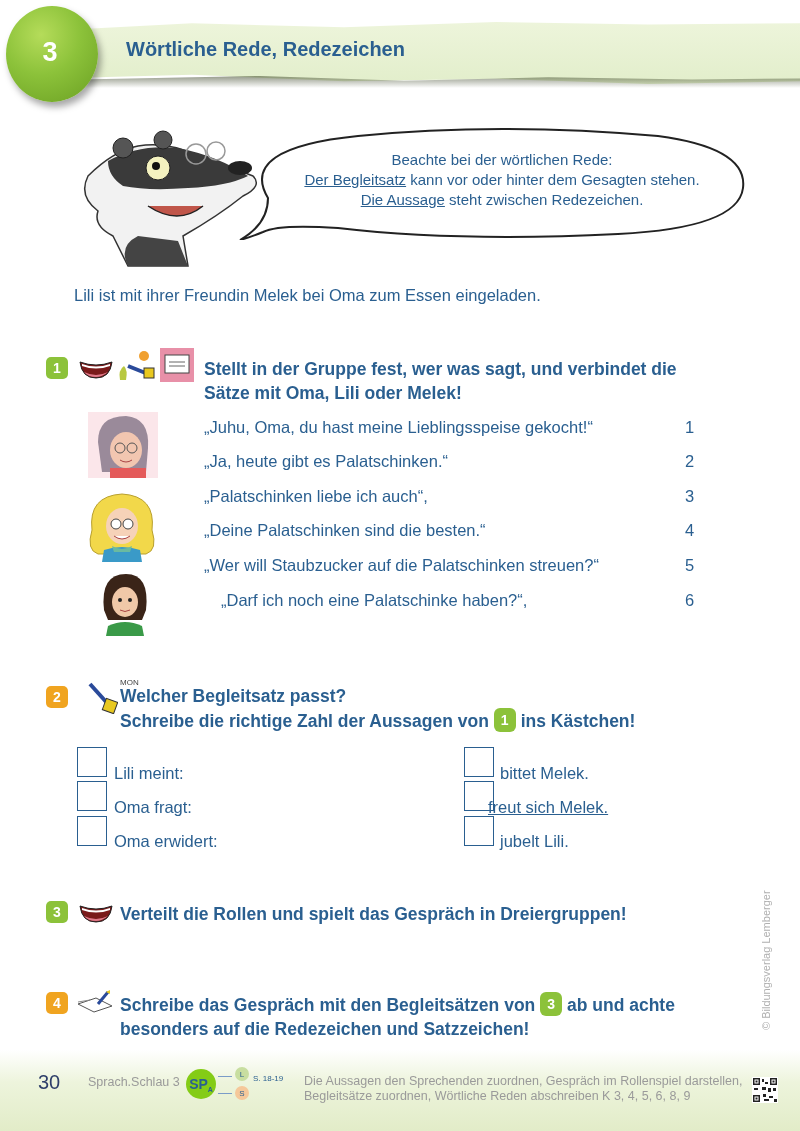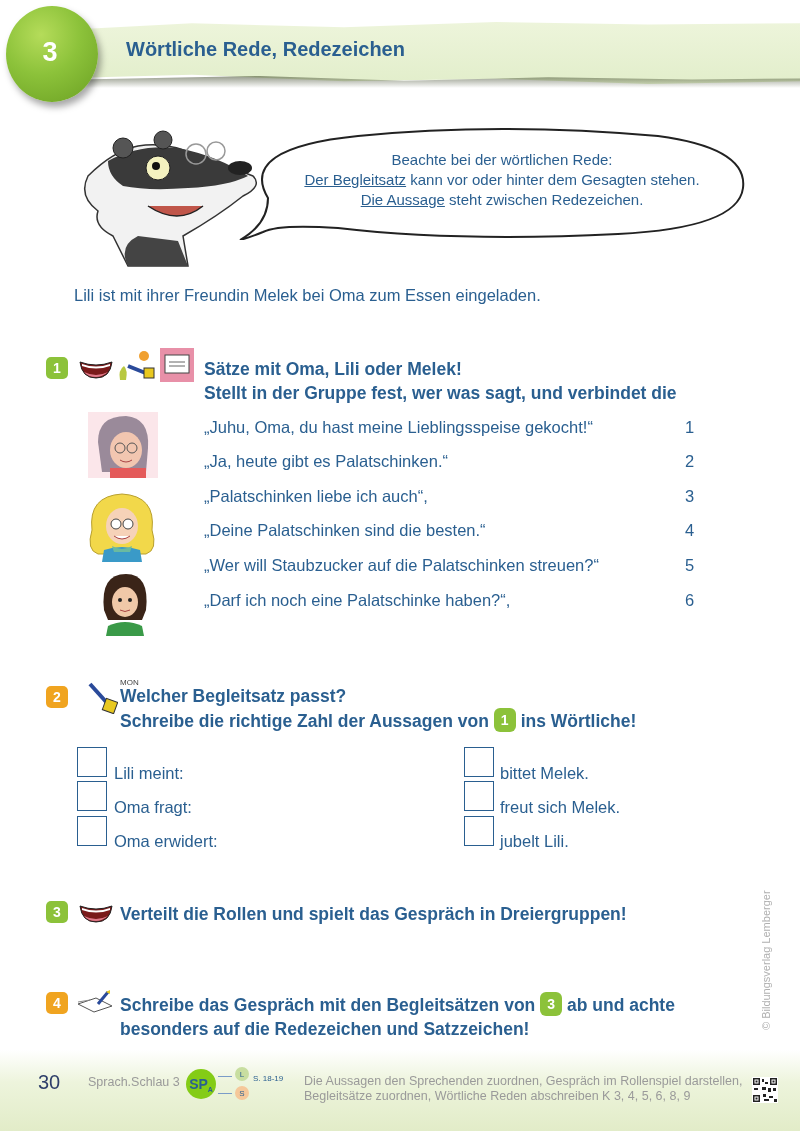--- a/index.html
+++ b/index.html
@@ -140,22 +140,22 @@
   <path d="M10 16 L30 24" stroke="#2a4a9a" stroke-width="4"></path>
   <rect x="26" y="18" width="10" height="10" fill="#e8c820" stroke="#333"></rect>
 </svg>
 <svg style="position:absolute; left:160px; top:348px; width:34px; height:34px;" viewBox="0 0 34 34">
   <rect x="0" y="0" width="34" height="34" fill="#e890a8"></rect>
   <rect x="5" y="7" width="24" height="18" fill="#fff" stroke="#444"></rect>
   <line x1="9" y1="14" x2="25" y2="14" stroke="#666"></line>
   <line x1="9" y1="18" x2="25" y2="18" stroke="#666"></line>
 </svg>
 <div class="task-text" style="left:204px; top:357px;">
+  <div>Stellt in der Gruppe fest, wer was sagt, und verbindet die</div>
   <div>Sätze mit Oma, Lili oder Melek!</div>
-  <div>Stellt in der Gruppe fest, wer was sagt, und verbindet die</div>
 </div>
 
 <svg class="avatar" style="left:88px; top:412px; width:70px; height:66px;" viewBox="0 0 70 66">
   <rect x="0" y="0" width="70" height="66" fill="#fbe6ea"></rect>
   <path d="M10 30 Q10 4 38 4 Q62 6 60 36 L58 60 L14 60 Z" fill="#9a8a9a"></path>
   <ellipse cx="38" cy="38" rx="16" ry="18" fill="#f2c6b0"></ellipse>
   <circle cx="32" cy="36" r="5" fill="none" stroke="#555"></circle>
   <circle cx="44" cy="36" r="5" fill="none" stroke="#555"></circle>
   <path d="M32 48 Q38 52 44 48" stroke="#a44" fill="none"></path>
   <rect x="22" y="56" width="36" height="10" fill="#e45a5a"></rect>
@@ -182,48 +182,48 @@
   <div class="quote-row" style="top:418px;">„Juhu, Oma, du hast meine Lieblingsspeise gekocht!“</div>
   <div class="quote-num" style="top:418px;">1</div>
   <div class="quote-row" style="top:452px;">„Ja, heute gibt es Palatschinken.“</div>
   <div class="quote-num" style="top:452px;">2</div>
   <div class="quote-row" style="top:487px;">„Palatschinken liebe ich auch“,</div>
   <div class="quote-num" style="top:487px;">3</div>
   <div class="quote-row" style="top:521px;">„Deine Palatschinken sind die besten.“</div>
   <div class="quote-num" style="top:521px;">4</div>
   <div class="quote-row" style="top:556px;">„Wer will Staubzucker auf die Palatschinken streuen?“</div>
   <div class="quote-num" style="top:556px;">5</div>
-  <div class="quote-row" style="top:591px;">„Darf ich noch eine Palatschinke haben?“,</div>
+  <div class="quote-row" style="top:591px;margin-left:17px;">„Darf ich noch eine Palatschinke haben?“,</div>
   <div class="quote-num" style="top:591px;">6</div>
 </div>
 
 <div class="badge orange" style="left:46px; top:686px;">2</div>
 <div style="position:absolute; left:74px; top:678px; font-size:8px; color:#444;padding-left:46px;">MON</div>
 <svg style="position:absolute; left:88px; top:682px; width:30px; height:32px;" viewBox="0 0 30 32">
   <path d="M2 2 L20 22" stroke="#2a4a9a" stroke-width="4"></path>
   <rect x="16" y="18" width="12" height="12" fill="#e8c820" stroke="#333" transform="rotate(20 22 24)"></rect>
 </svg>
 <div class="task-text" style="left:120px; top:684px;">
   <div>Welcher Begleitsatz passt?</div>
-  <div><span>Schreibe die richtige Zahl der Aussagen von </span><span class="inline-badge">1</span><span> ins Wörtliche!</span></div>
+  <div><span>Schreibe die richtige Zahl der Aussagen von </span><span class="inline-badge">1</span><span> ins Kästchen!</span></div>
 </div>
 
 <div>
   <div class="checkbox" style="left:77px; top:747px;"></div>
   <div class="box-label" style="left:114px; top:764px;">Lili meint:</div>
   <div class="checkbox" style="left:77px; top:781px;"></div>
   <div class="box-label" style="left:114px; top:798px;text-align:center;">Oma fragt:</div>
   <div class="checkbox" style="left:77px; top:816px;"></div>
   <div class="box-label" style="left:114px; top:832px;">Oma erwidert:</div>
 </div>
 <div>
   <div class="checkbox" style="left:464px; top:747px;"></div>
   <div class="box-label" style="left:500px; top:764px;">bittet Melek.</div>
   <div class="checkbox" style="left:464px; top:781px;"></div>
-  <div class="box-label" style="left:500px; top:798px;">freut sich Melek.</div>
+  <div class="box-label" style="left:488px; top:798px;text-decoration:underline;">freut sich Melek.</div>
   <div class="checkbox" style="left:464px; top:816px;"></div>
   <div class="box-label" style="left:500px; top:832px;">jubelt Lili.</div>
 </div>
 
 <div class="badge green" style="left:46px; top:901px;">3</div>
 <svg style="position:absolute; left:78px; top:902px; width:36px; height:22px;" viewBox="0 0 36 22">
   <path d="M2 4 Q18 10 34 4 Q32 20 18 20 Q4 20 2 4 Z" fill="#7a1a1a" stroke="#222"></path>
   <path d="M6 14 Q18 20 30 14 Q24 19 18 19 Q10 19 6 14 Z" fill="#e07a8a"></path>
   <path d="M4 6 Q18 11 32 6 L32 8 Q18 13 4 8 Z" fill="#fff"></path>
 </svg>

